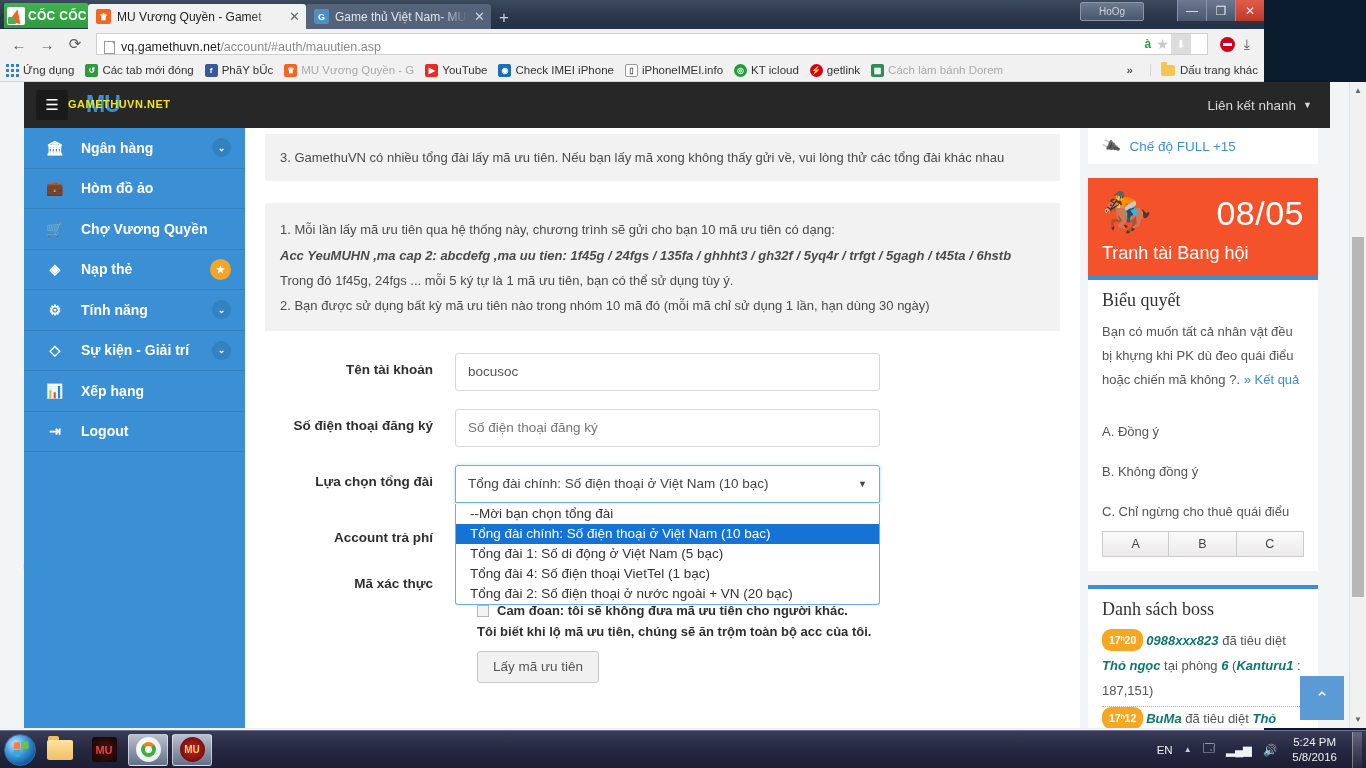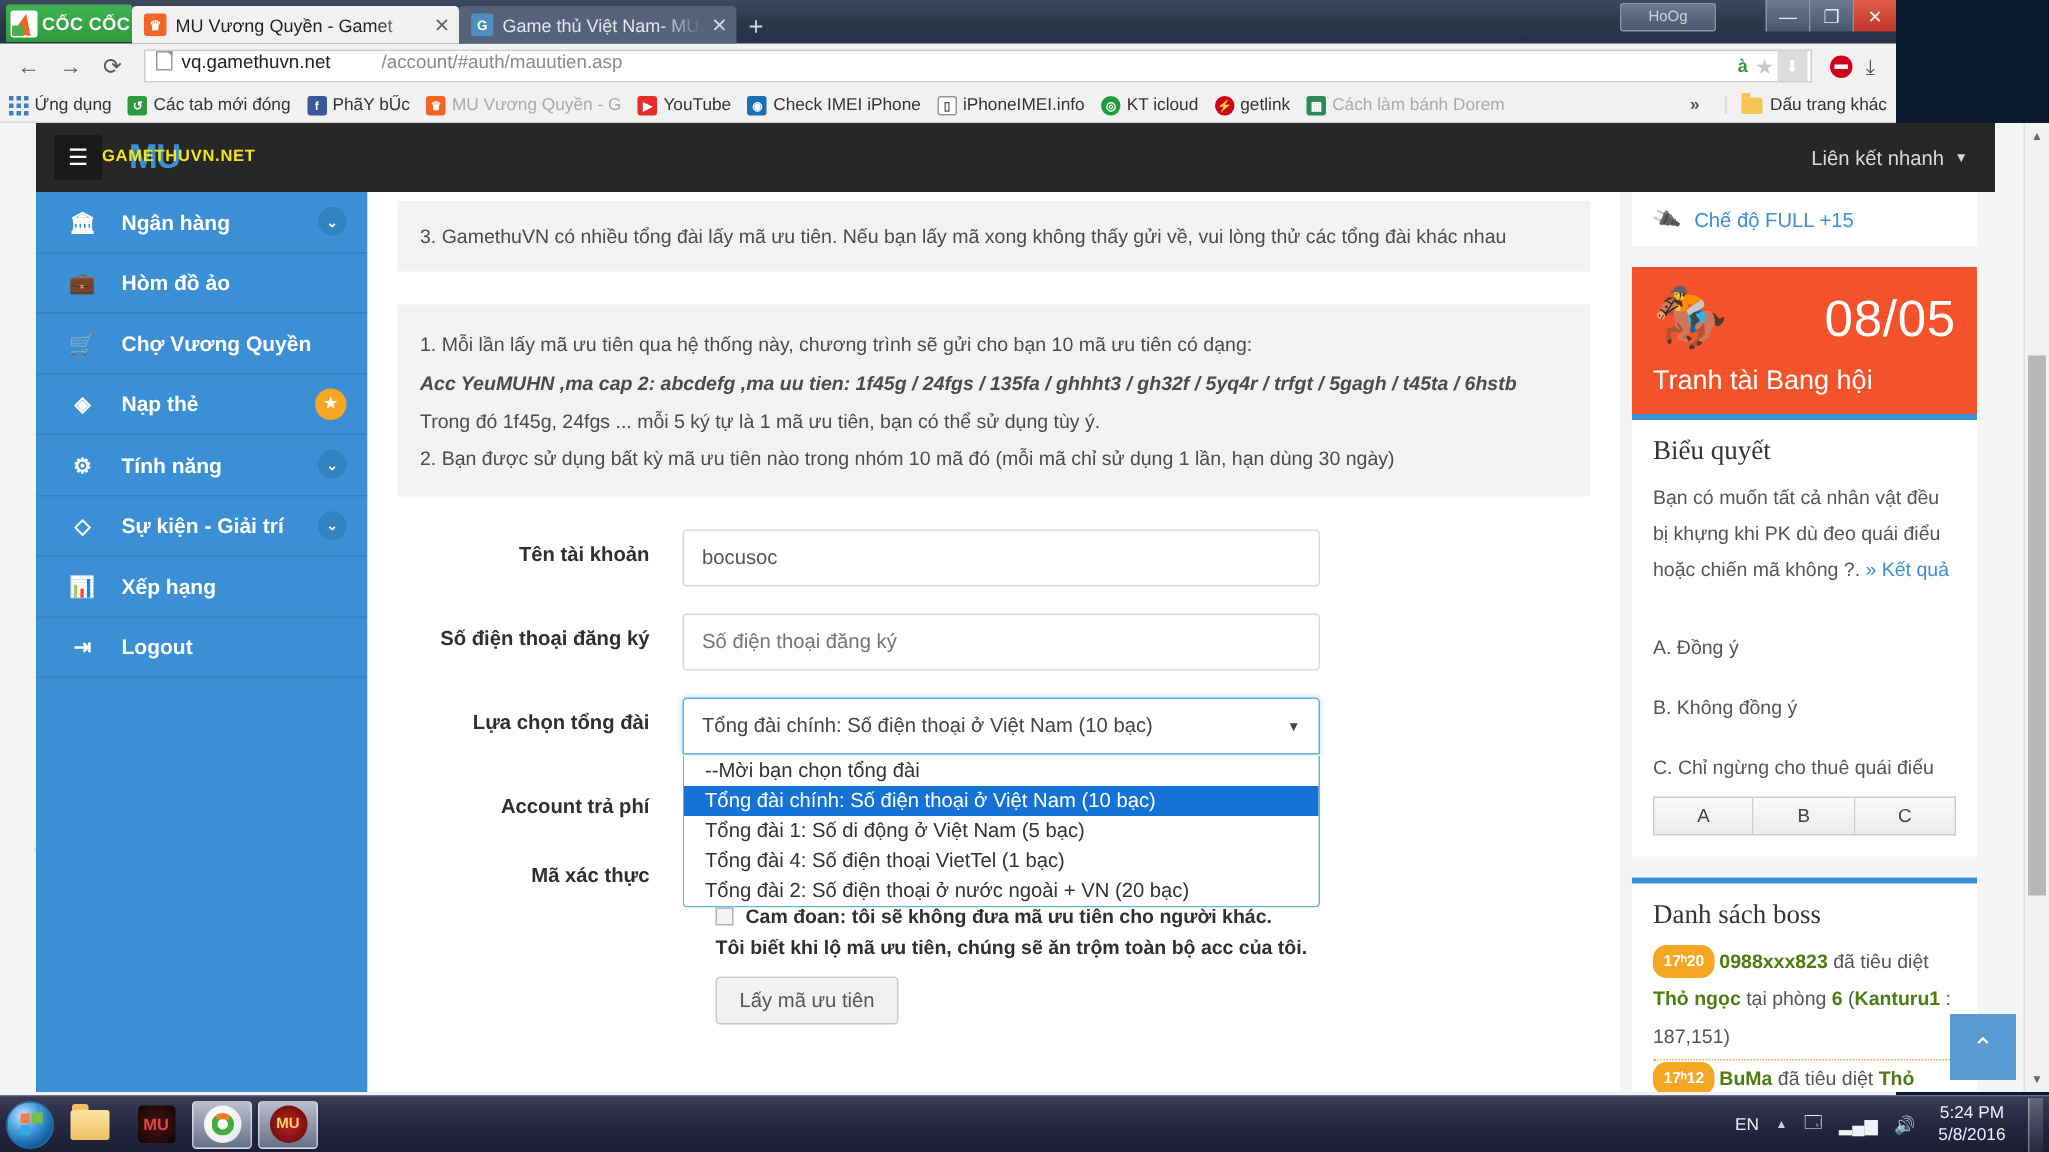--- a/index.html
+++ b/index.html
@@ -64,26 +64,26 @@
   }
   .wincontrols div.close { background: linear-gradient(180deg,#e05c4a 0%,#c0372a 100%); }
   .hog { position:absolute; right:120px; top:2px; width:64px; height:19px;
          background: linear-gradient(180deg,#6c798f,#48576f); border:1px solid #8a95a8; border-radius:2px;
          color:#cdd3dc; font-size:10px; display:flex; align-items:center; justify-content:center;}
 
   .navbar { height: 30px; background: #f1f1f1; display: flex; align-items: center; padding: 0 6px; gap: 2px; }
   .navbtn { width: 26px; height: 24px; display:flex; align-items:center; justify-content:center; color:#5a5a5a; font-size:15px; }
   .omnibox {
     flex: 1 1 auto; height: 22px; background: #fff; border: 1px solid #cfcfcf;
-    display: flex; align-items: flex-start; padding: 0 2px 0 7px; margin-left: 6px; font-size: 12.5px;
+    display: flex; align-items: flex-end; padding: 0 16px 0 7px; margin-left: 6px; font-size: 12.5px;
   }
   .pageicon { width:11px; height:13px; border:1px solid #9a9a9a; background:#fff; margin-right:6px; position:relative;}
   .pageicon:after{content:"";position:absolute;right:-1px;top:-1px;border-left:4px solid transparent;border-top:4px solid #9a9a9a;}
   .url-host { color: #222; }
-  .url-rest { color: #8a8a8a; margin-left: 34px; }
+  .url-rest { color: #8a8a8a; }
   .om-right { margin-left:auto; display:flex; align-items:center; gap:2px; }
   .om-a { color:#2e9a3e; font-weight:bold; font-size:12px; padding:0 3px;}
   .om-star { color:#c8c8c8; font-size:14px; }
   .om-dl { width:20px; height:20px; background:#dcdcdc; display:flex; align-items:center; justify-content:center; color:#fff; font-size:11px;}
   .navbar-right { display:flex; align-items:center; gap:9px; padding: 0 8px 0 10px; }
   .stopicon { width:15px;height:15px;border-radius:50%;background:#d0021b;position:relative;}
   .stopicon:after{content:"";position:absolute;left:3px;top:6px;width:9px;height:3px;background:#fff;}
   .dlicon { color:#555; font-size:14px; }
 
   .bookmarks { height: 23px; background: #f1f1f1; border-bottom: 1px solid #d6d6d6;
@@ -194,21 +194,21 @@
   .poll-btns { display:flex; margin-top: 7px; }
   .poll-btns button {
     flex:1 1 33%; height: 26px; background: linear-gradient(180deg,#fbfbfb,#eceaea);
     border:1px solid #cbcbcb; color:#444; font-size:12.5px; font-family:inherit;
   }
   .poll-btns button + button { border-left:none; }
   .boss-item { font-size:13px; color:#555; line-height:1.92; }
   .boss-item.sep { border-bottom: 1px dotted #f0a44e; padding-bottom: 2px; }
   .badge { display:inline-block; background:#f5a623; color:#fff; border-radius:9px;
            padding: 1px 7px; font-size:10.5px; font-weight:bold; vertical-align: 1px; margin-right:3px;}
-  .boss-item b { color:#4d7c0f; }
+  .boss-item b { color:#0f766e;font-style:italic; }
 
   .totop {
     position:absolute; right: 22px; bottom: 8px; width:44px; height:44px;
     background:#5b9bd5; color:#fff; display:flex; align-items:center; justify-content:center; font-size:17px;
   }
 
   
   .pagescroll { position:absolute; right:0; top:0; width:17px; height:646px; background:#f1f1f1; border-left:1px solid #e0e0e0; }
   .ps-btn { height:17px; display:flex; align-items:center; justify-content:center; color:#666; font-size:8px;}
   .ps-btn.bot { position:absolute; bottom:0; left:0; right:0; }

